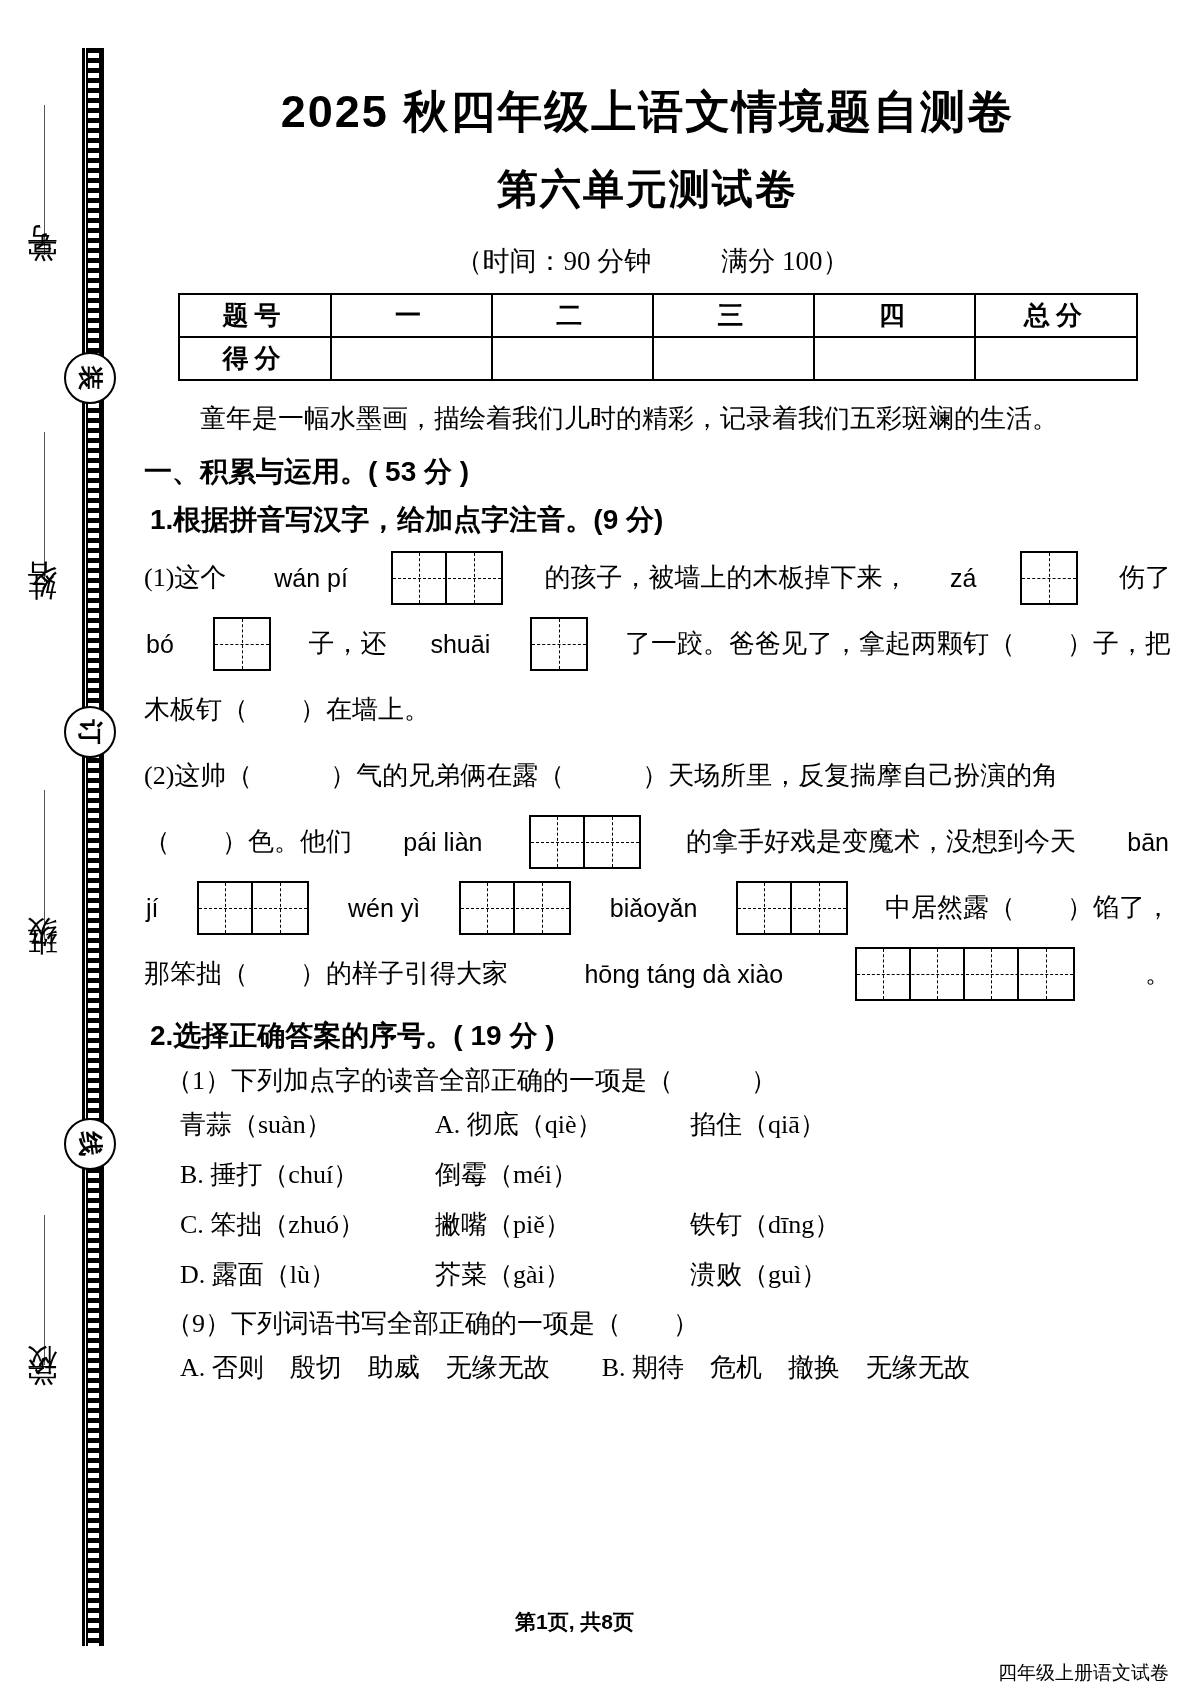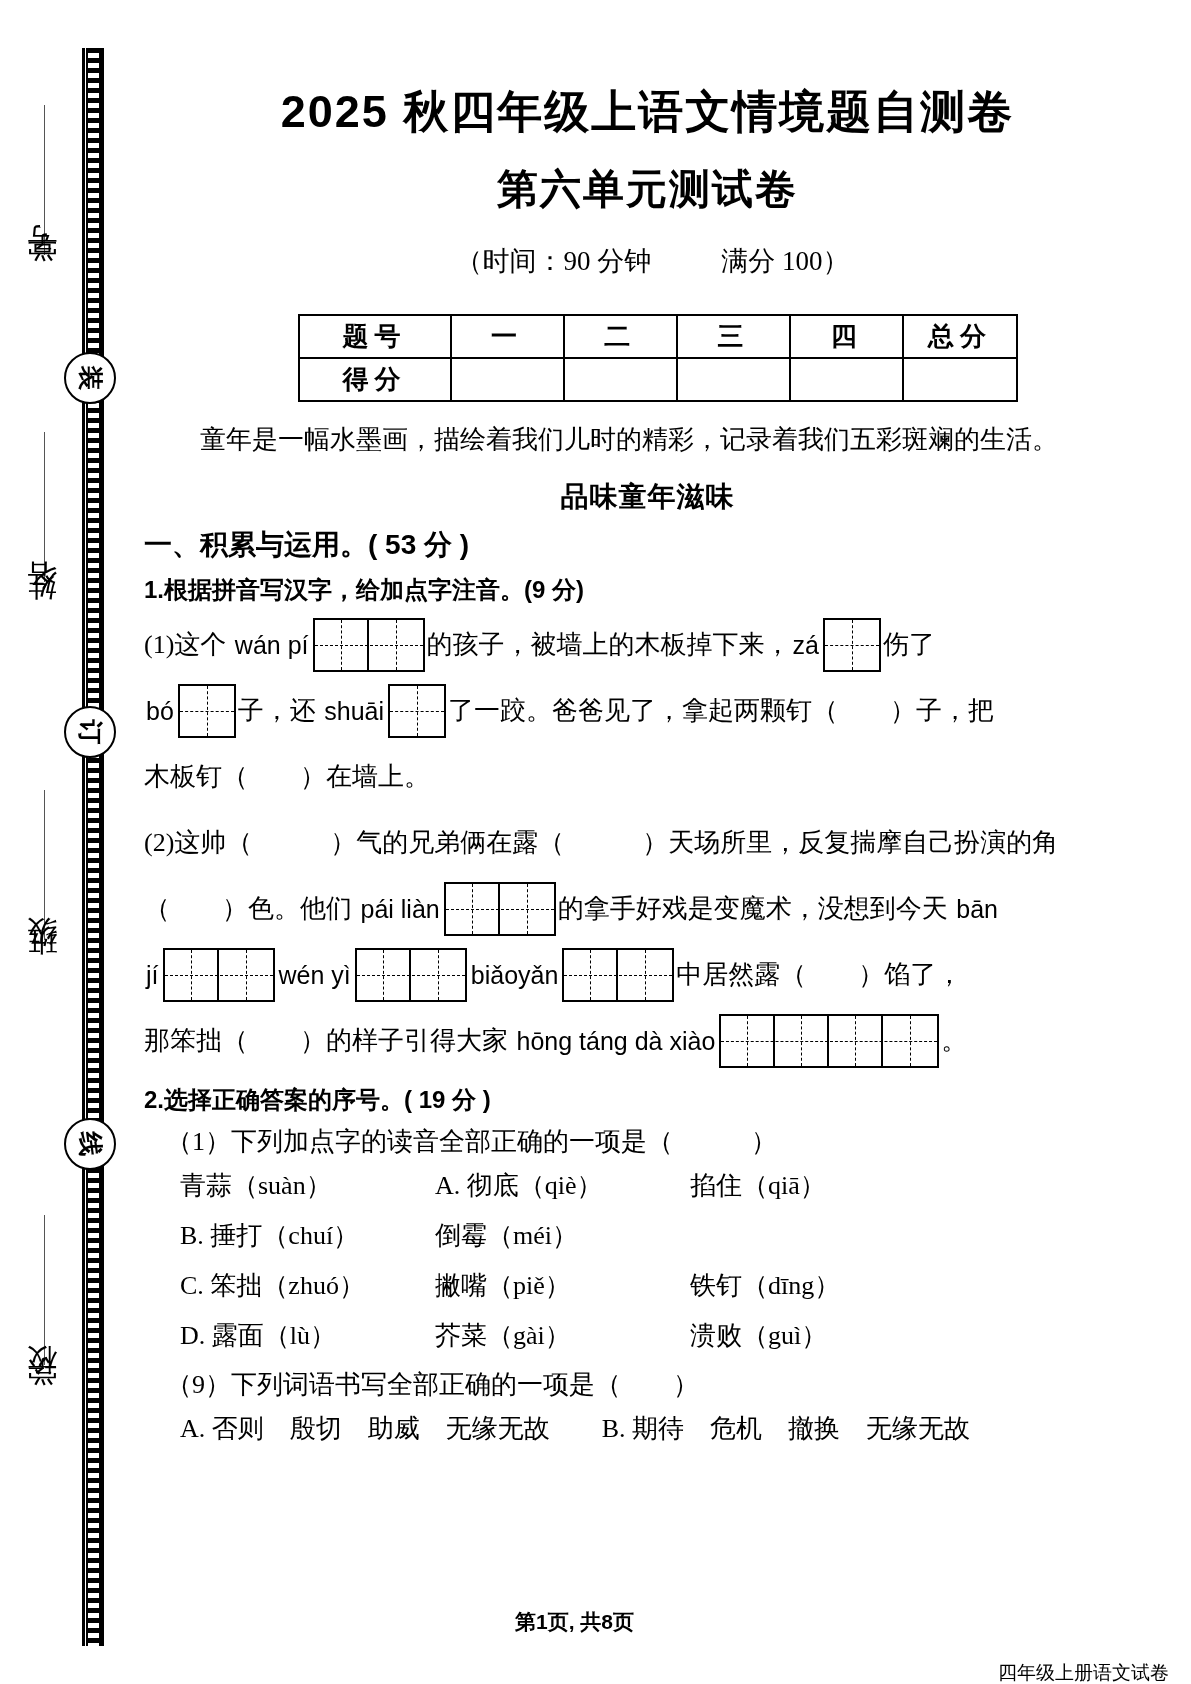--- a/index.html
+++ b/index.html
@@ -117,22 +117,22 @@
     font-size: 27px;
     margin: 26px 0 0 0;
     padding-right: 10px;
     font-family: "Liberation Serif", serif;
   }
   .exam-meta .gap { display: inline-block; width: 70px; }
 
   
   .score-table {
     border-collapse: collapse;
-    margin: 35px auto 0 auto;
-    width: 720px;
+    margin: 14px auto 0 auto;
+    width: 960px;
     table-layout: fixed;
   }
   .score-table td {
     border: 2px solid #000;
     height: 41px;
     text-align: center;
     font-size: 26px;
     font-weight: bold;
     font-family: "Liberation Sans", sans-serif;
     letter-spacing: 6px;
@@ -158,35 +158,36 @@
   }
   .q-head {
     font-family: "Liberation Sans", sans-serif;
     font-weight: bold;
     font-size: 28px;
     margin: 10px 0 2px 4px;
   }
   .q-sub {
     font-family: "Liberation Sans", sans-serif;
     font-weight: bold;
-    font-size: 24px;
-    margin: 10px 0 2px 4px;
+    font-size: 28px;
+    margin: 10px 0 2px 10px;
   }
 
   .flow {
     font-size: 26px;
     line-height: 66px;
     margin: 6px 4px 0 4px;
     font-family: "Liberation Serif", serif;
   }
   .flow-line {
     display: flex;
     align-items: center;
     flex-wrap: nowrap;
     min-height: 62px;
+    justify-content: space-between;
   }
   .txt { white-space: pre; }
   .py {
     font-family: "Liberation Sans", sans-serif;
     font-size: 25px;
     white-space: pre;
     padding: 0 2px;
   }
 
   
@@ -308,21 +309,20 @@
         <td></td>
         <td></td>
         <td></td>
         <td></td>
       </tr>
     </tbody>
       </table>
 
     <div class="intro">童年是一幅水墨画，描绘着我们儿时的精彩，记录着我们五彩斑斓的生活。</div>
 
-    <div class="section-title">品味童年滋味</div>
 
     <div class="q-head">一、积累与运用。( 53 分 )</div>
     <div class="q-sub">1.根据拼音写汉字，给加点字注音。(9 分)</div>
 
     <div class="flow">
 
       <div class="flow-line">
         <span class="txt">(1)这个 </span>
         <span class="py">wán pí</span>
         <span class="grid">

